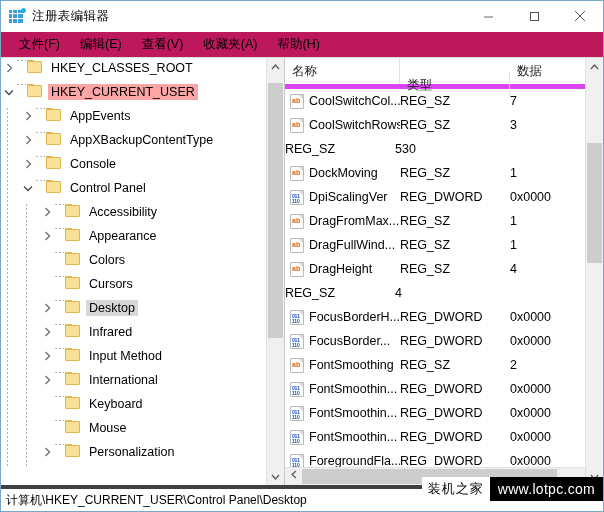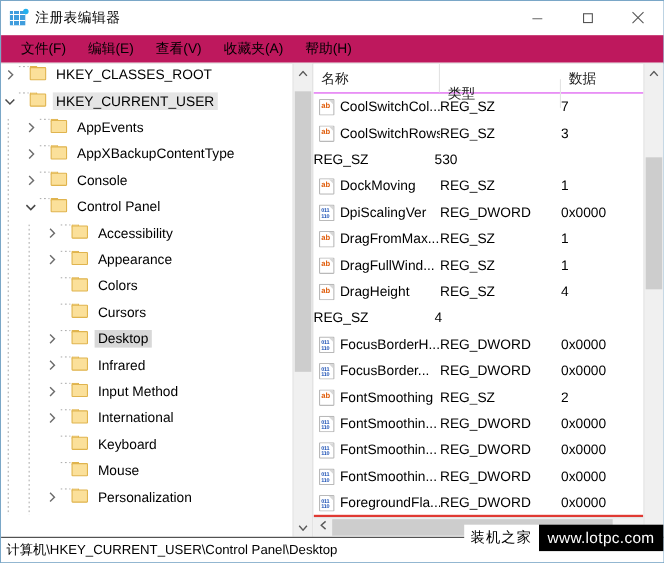--- a/index.html
+++ b/index.html
@@ -110,25 +110,25 @@
   .folder .back{
     position:absolute;left:0;top:1px;width:15px;height:12px;border-radius:1px;
     background:#fbe09a;border:1px solid #e0b44e;box-sizing:border-box;
   }
   .folder .tab{
     position:absolute;left:0;top:0px;width:7px;height:3px;border-radius:1px 1px 0 0;
     background:#fbe09a;border:1px solid #e0b44e;border-bottom:none;box-sizing:border-box;
   }
   .tlabel{color:#000;position:relative;z-index:2;padding:1px 3px;}
   .tnode.sel .tlabel{background:#d8d8d8;}
-  .tnode.sel-light .tlabel{background:#e5e5e5;}
+  .tnode.sel-light .tlabel{background:#fca5a5;}
   
   .colhead{
     height:26px;flex:0 0 26px;display:flex;background:#fff;
-    border-bottom:1px solid #d946ef;font-size:12.5px;align-items:center;
+    border-bottom:5px solid #d946ef;font-size:12.5px;align-items:center;
   }
   .colhead .ch{
     height:26px;line-height:26px;padding-left:7px;box-sizing:border-box;
     border-right:1px solid #e3e3e3;color:#222;overflow:hidden;
   }
   .ch.name{width:115px;flex:0 0 115px;}
   .ch.type{width:110px;flex:0 0 110px;margin-top:28px;}
   .ch.data{flex:1 1 auto;border-right:none;}
   .rows{flex:1 1 auto;overflow:hidden;position:relative;}
   .row{
@@ -155,21 +155,21 @@
   .vicon:after{
     content:"";position:absolute;right:0;top:0;border-width:0 4px 4px 0;
     border-style:solid;border-color:transparent #d8d8d8 transparent transparent;
   }
   .redbox{
     position:absolute;left:0;right:0;border:2px solid #e03a33;box-sizing:border-box;
     pointer-events:none;
   }
   
   .statusbar{
-    height:22px;flex:0 0 22px;border-top:1px solid #404040;background:#fff;
+    height:22px;flex:0 0 22px;border-top:4px solid #404040;background:#fff;
     display:flex;align-items:center;padding-left:5px;font-size:12px;color:#000;
     position:relative;
   }
   .watermark{
     position:absolute;right:0;top:-12px;display:flex;align-items:stretch;height:24px;
   }
   .wm-cn{
     background:#fff;color:#000;font-size:13px;padding:2px 6px;display:flex;
     align-items:center;letter-spacing:1px;
     font-family:"DejaVu Sans",sans-serif;

